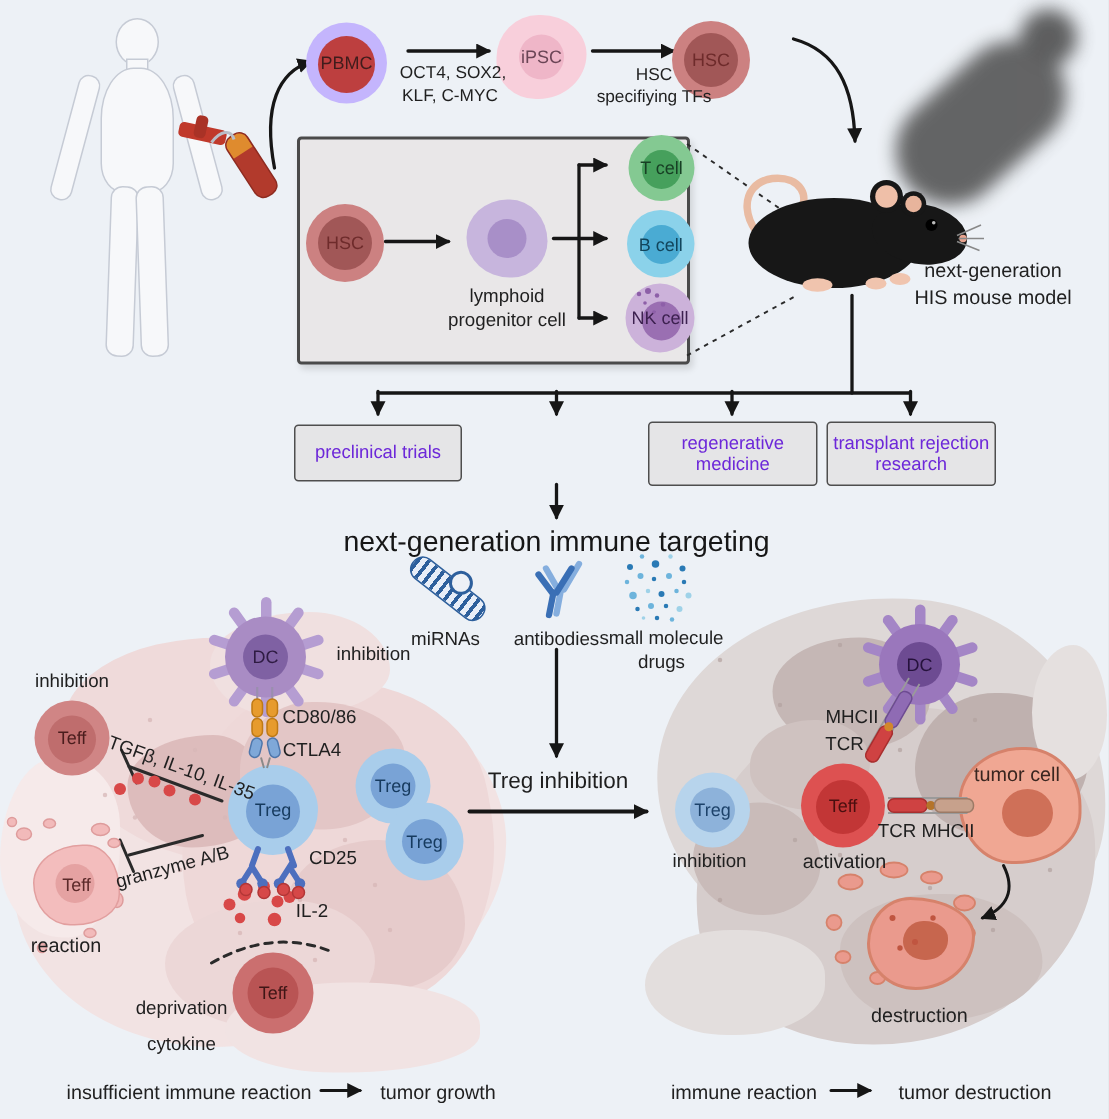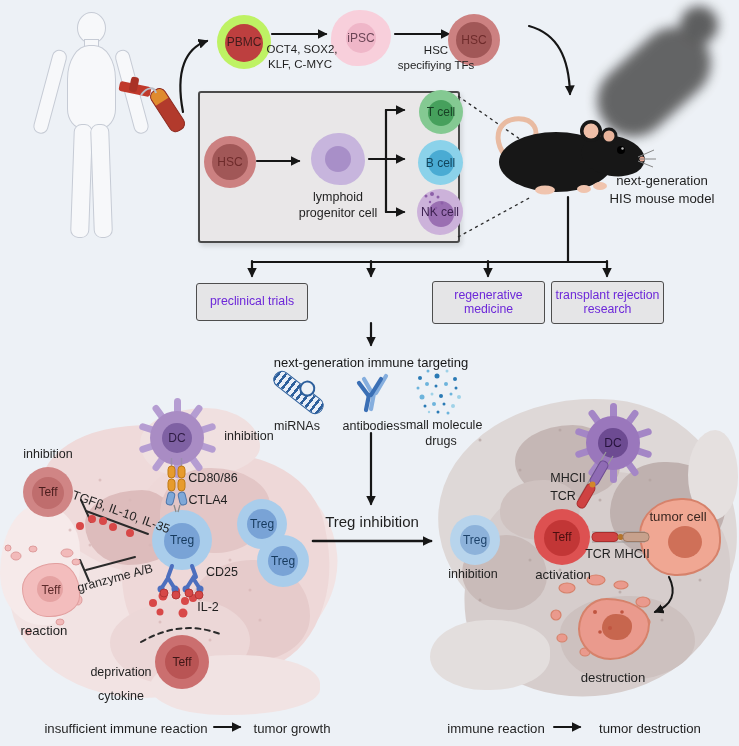--- a/index.html
+++ b/index.html
@@ -265,21 +265,21 @@
   <div class="appbox" style="left:196px;top:283px;width:112px;height:38px">
     <span>preclinical trials</span>
     </div>
   <div class="appbox" style="left:551px;top:281px;width:113px;height:43px">
     <span>transplant rejection research</span>
     </div>
   <div class="appbox" style="left:432px;top:281px;width:113px;height:43px">
     <span>regenerative medicine</span>
     </div>
 
-  <div class="cell" style="left:217px;top:15px;width:54px;height:54px;background:#bef264">
+  <div class="cell" style="left:204px;top:15px;width:54px;height:54px;background:#c4b5fd">
     <div class="nuc" style="left:8px;top:9px;width:38px;height:38px;background:#bd3f3f"></div>
     <span class="cl small" style="color:#401c1c">PBMC</span>
   </div>
   <div class="blobcell" style="left:331px;top:10px;width:60px;height:56px;background:#f8cfdb;border-radius:48% 52% 55% 45%/52% 48% 55% 45%">
     <div class="nuc" style="left:15px;top:13px;width:30px;height:30px;background:#efb6c8;border-radius:50%"></div>
     <span class="cl small" style="color:#6b4556">iPSC</span>
   </div>
   <div class="cell" style="left:448px;top:14px;width:52px;height:52px;background:#cc8181">
     <div class="nuc" style="left:8px;top:8px;width:36px;height:36px;background:#a15757"></div>
     <span class="cl small" style="color:#6e2b2b">HSC</span>
@@ -459,21 +459,21 @@
   <div class="lbl small" style="left:300px;top:64px">KLF, C-MYC</div>
   <div class="lbl small" style="left:436px;top:50px">HSC</div>
   <div class="lbl small" style="left:436px;top:65px">specifiying TFs</div>
 
   <div class="lbl" style="left:338px;top:197px">lymphoid</div>
   <div class="lbl" style="left:338px;top:213px">progenitor cell</div>
 
   <div class="lbl cap" style="left:662px;top:180px">next-generation</div>
   <div class="lbl cap" style="left:662px;top:198px">HIS mouse model</div>
 
-  <div class="lbl" style="left:371px;top:362px;font-size:13px;color:#161616">next-generation immune targeting</div>
+  <div class="lbl" style="left:371px;top:362px;font-size:19px;color:#161616">next-generation immune targeting</div>
   <div class="lbl" style="left:297px;top:426px">miRNAs</div>
   <div class="lbl" style="left:371px;top:426px">antibodies</div>
   <div class="lbl" style="left:441px;top:425px">small molecule</div>
   <div class="lbl" style="left:441px;top:441px">drugs</div>
 
   <div class="lbl big" style="left:372px;top:521px">Treg inhibition</div>
 
   <div class="lbl" style="left:249px;top:436px">inhibition</div>
   <div class="lbl" style="left:48px;top:454px">inhibition</div>
   <div class="lbl" style="left:213px;top:478px">CD80/86</div>

